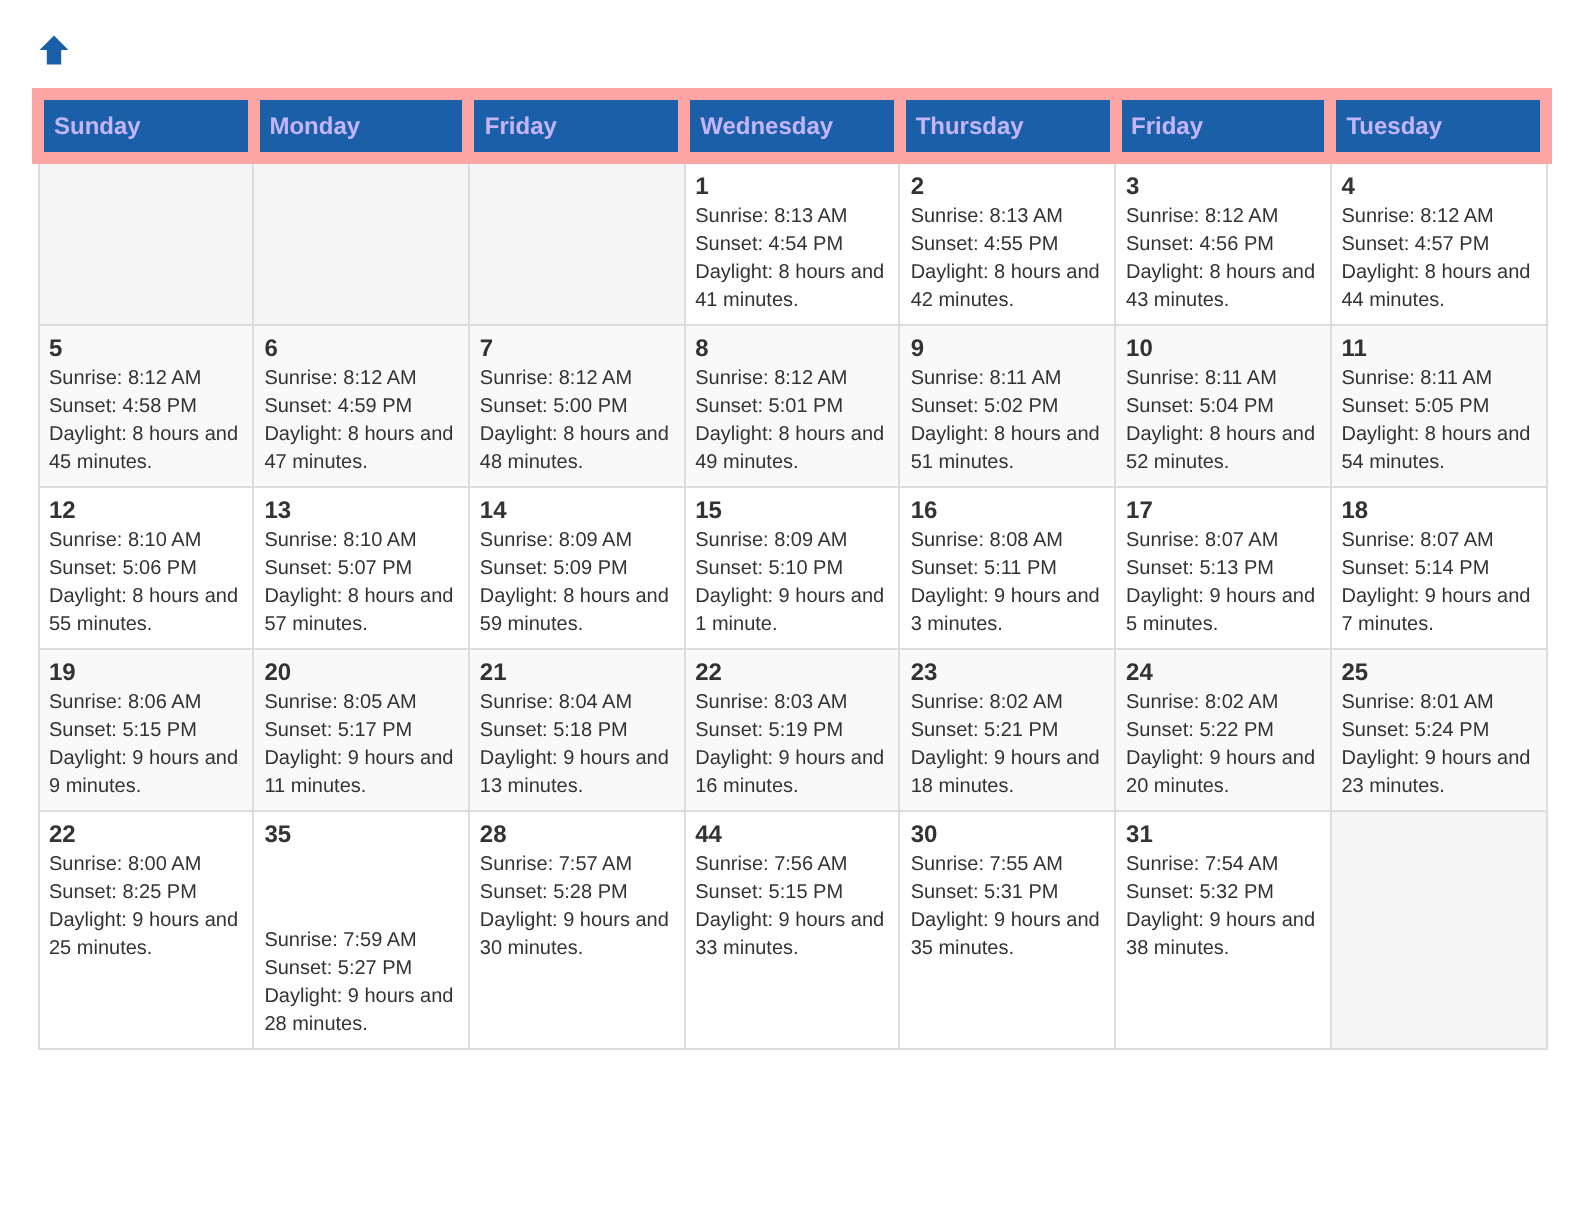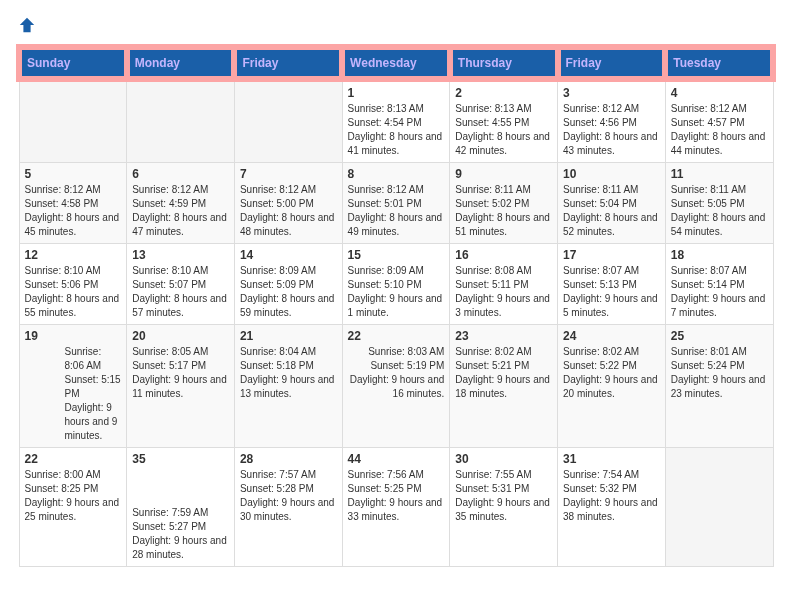--- a/index.html
+++ b/index.html
@@ -243,39 +243,39 @@
           <td>
             <div class="day-number">18</div>
             <div class="day-info" style="white-space: pre-line;">Sunrise: 8:07 AM
 Sunset: 5:14 PM
 Daylight: 9 hours and 7 minutes.</div>
           </td>
         </tr>
         <tr>
           <td>
             <div class="day-number">19</div>
-            <div class="day-info" style="white-space: pre-line; margin-left: 40px;">Sunrise: 8:06 AM
+            <div class="day-info" style="white-space: pre-line;">Sunrise: 8:06 AM
 Sunset: 5:15 PM
 Daylight: 9 hours and 9 minutes.</div>
           </td>
           <td>
             <div class="day-number">20</div>
             <div class="day-info" style="white-space: pre-line;">Sunrise: 8:05 AM
 Sunset: 5:17 PM
 Daylight: 9 hours and 11 minutes.</div>
           </td>
           <td>
             <div class="day-number">21</div>
             <div class="day-info" style="white-space: pre-line;">Sunrise: 8:04 AM
 Sunset: 5:18 PM
 Daylight: 9 hours and 13 minutes.</div>
           </td>
           <td>
             <div class="day-number">22</div>
-            <div class="day-info" style="white-space: pre-line; text-align: right;">Sunrise: 8:03 AM
+            <div class="day-info" style="white-space: pre-line;">Sunrise: 8:03 AM
 Sunset: 5:19 PM
 Daylight: 9 hours and 16 minutes.</div>
           </td>
           <td>
             <div class="day-number">23</div>
             <div class="day-info" style="white-space: pre-line;">Sunrise: 8:02 AM
 Sunset: 5:21 PM
 Daylight: 9 hours and 18 minutes.</div>
           </td>
           <td>
@@ -306,21 +306,21 @@
           </td>
           <td>
             <div class="day-number">28</div>
             <div class="day-info" style="white-space: pre-line;">Sunrise: 7:57 AM
 Sunset: 5:28 PM
 Daylight: 9 hours and 30 minutes.</div>
           </td>
           <td>
             <div class="day-number">44</div>
             <div class="day-info" style="white-space: pre-line;">Sunrise: 7:56 AM
-Sunset: 5:25 PM
+Sunset: 5:15 PM
 Daylight: 9 hours and 33 minutes.</div>
           </td>
           <td>
             <div class="day-number">30</div>
             <div class="day-info" style="white-space: pre-line;">Sunrise: 7:55 AM
 Sunset: 5:31 PM
 Daylight: 9 hours and 35 minutes.</div>
           </td>
           <td>
             <div class="day-number">31</div>

